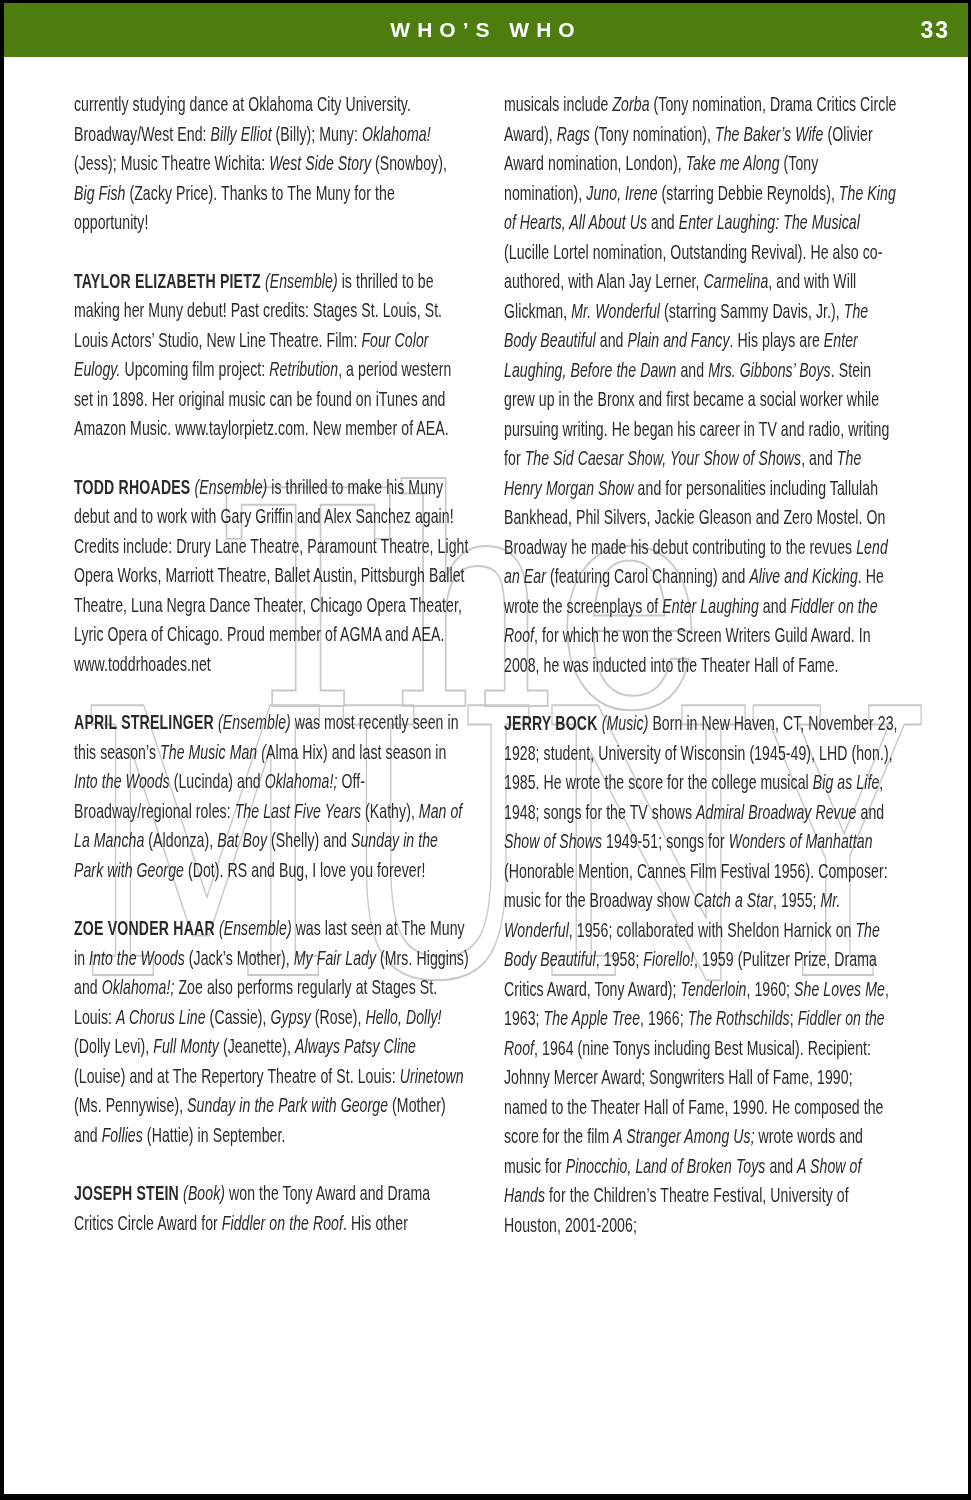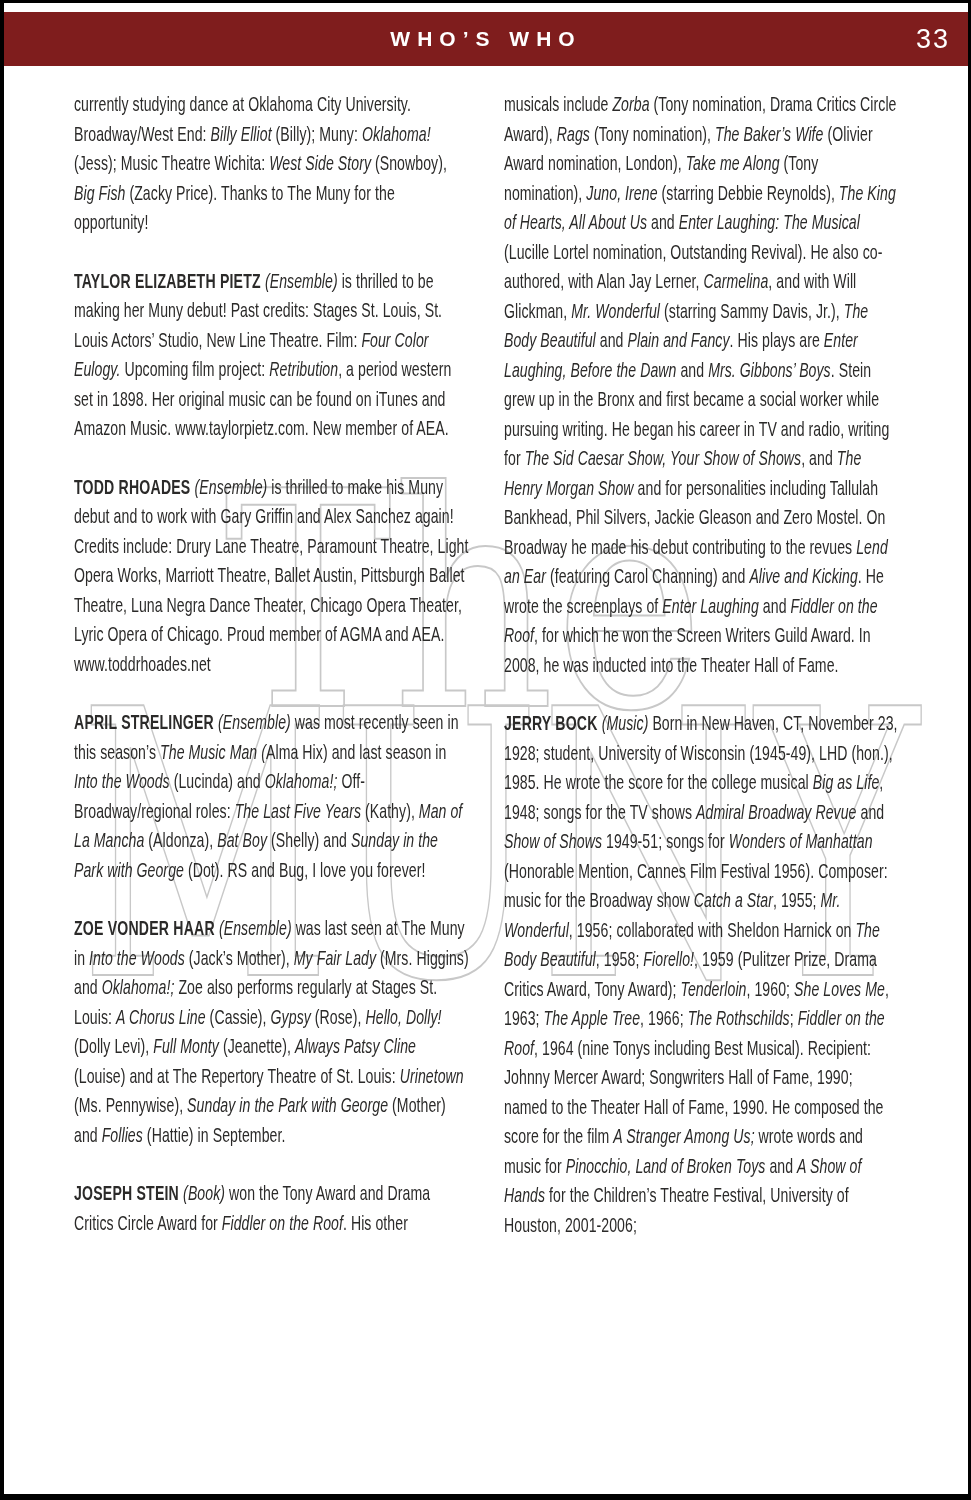--- a/index.html
+++ b/index.html
@@ -24,22 +24,22 @@
     color:#ffffff;
     font-size:21px;
     font-weight:700;
     letter-spacing:7px;
   }
   .page-number{
     position:absolute;
     right:18px;top:50%;
     transform:translateY(-50%);
     color:#ffffff;
-    font-size:27px;
-    font-weight:400;
+    font-size:23px;
+    font-weight:700;
     letter-spacing:2px;
   }
   .watermark{
     position:absolute;
     left:0;top:0;
     z-index:0;
     pointer-events:none;
   }
   .content{
     position:absolute;
@@ -63,21 +63,21 @@
   }
   .para:last-child{margin-bottom:0;}
   .it{font-style:italic;}
   .bd{font-weight:700;letter-spacing:0.3px;}
 </style>
 </head>
 <body>
 
 <div class="page">
 
-  <div class="header-bar" style="background: #7f1d1d; margin-top: 9px;">
+  <div class="header-bar" style="background: #4d7c0f;">
     <span class="header-title">WHO’S WHO</span>
     <span class="page-number">33</span>
   </div>
 
   <svg class="watermark" width="971" height="1446" viewBox="0 0 971 1446">
     <text x="460" y="703" text-anchor="middle" textLength="480" lengthAdjust="spacingAndGlyphs" font-family="DejaVu Serif, serif" font-size="300" fill="none" stroke-width="2" stroke="#c8c8c8">The</text>
     <text x="495" y="972" text-anchor="middle" textLength="840" lengthAdjust="spacingAndGlyphs" font-family="DejaVu Serif, serif" font-size="370" fill="none" stroke-width="2" stroke="#c8c8c8">MUNY</text>
   </svg>
 
   <div class="content">

